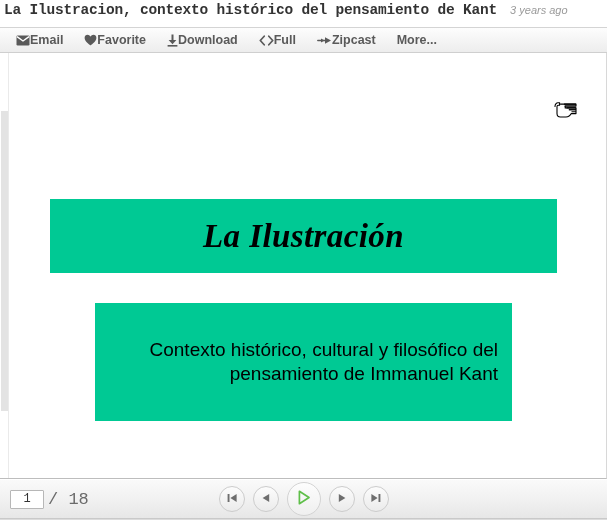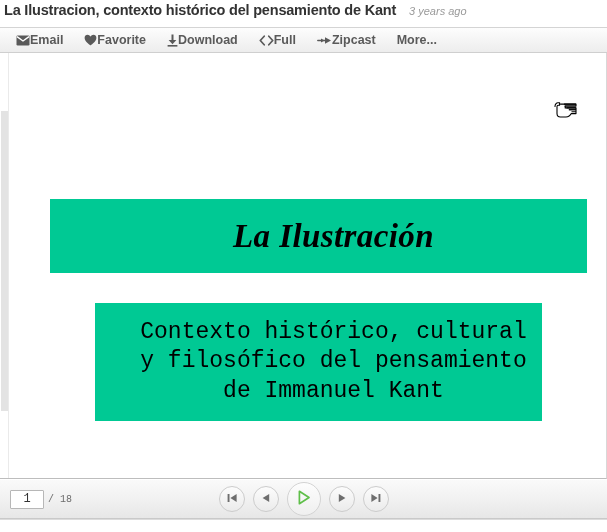--- a/index.html
+++ b/index.html
@@ -31,20 +31,21 @@
     align-items: baseline;
     box-sizing: border-box;
     background: #ffffff;
   }
   .doc-title {
     font-size: 14.5px;
     font-weight: bold;
     color: #333333;
     letter-spacing: -0.2px;
     white-space: nowrap;
+    font-family: Liberation Mono, monospace;
   }
   .doc-age {
     margin-left: 13px;
     font-size: 11px;
     font-style: italic;
     color: #9a9a9a;
     white-space: nowrap;
   }
 
   
@@ -119,23 +120,22 @@
     bottom: 0;
     background: #ffffff;
   }
 
   .slide-box {
     position: absolute;
     background: #00c994;
     display: flex;
     align-items: center;
     justify-content: center;
-    text-align: center;
+    text-align: right;
     color: #000000;
-    padding-left: 30px;
   }
   .slide-title-box {
     left: 41px;
     top: 146px;
     width: 507px;
     height: 74px;
   }
   .slide-title-text {
     font-family: "Liberation Serif", "DejaVu Serif", serif;
     font-size: 33px;
@@ -144,22 +144,22 @@
     line-height: 1.1;
     letter-spacing: 0.4px;
   }
   .slide-sub-box {
     left: 86px;
     top: 250px;
     width: 417px;
     height: 118px;
   }
   .slide-sub-text {
-    font-family: Liberation Mono, monospace;
-    font-size: 23px;
+    font-family: Liberation Sans, sans-serif;
+    font-size: 19px;
     font-weight: normal;
     line-height: 1.28;
     padding: 0 14px;
   }
 
   
   .hand-cursor {
     position: absolute;
     left: 543px;
     top: 47px;
@@ -195,21 +195,21 @@
     font-family: "Liberation Mono", "DejaVu Sans Mono", monospace;
     font-size: 12px;
     color: #333333;
     text-align: center;
     box-sizing: border-box;
     padding: 0;
     border-radius: 1px;
   }
   .page-total {
     font-family: "Liberation Mono", "DejaVu Sans Mono", monospace;
-    font-size: 10px;
+    font-size: 17px;
     color: #6b6b6b;
   }
 
   .nav-group {
     position: absolute;
     left: 0;
     right: 0;
     top: 0;
     height: 100%;
     display: flex;

